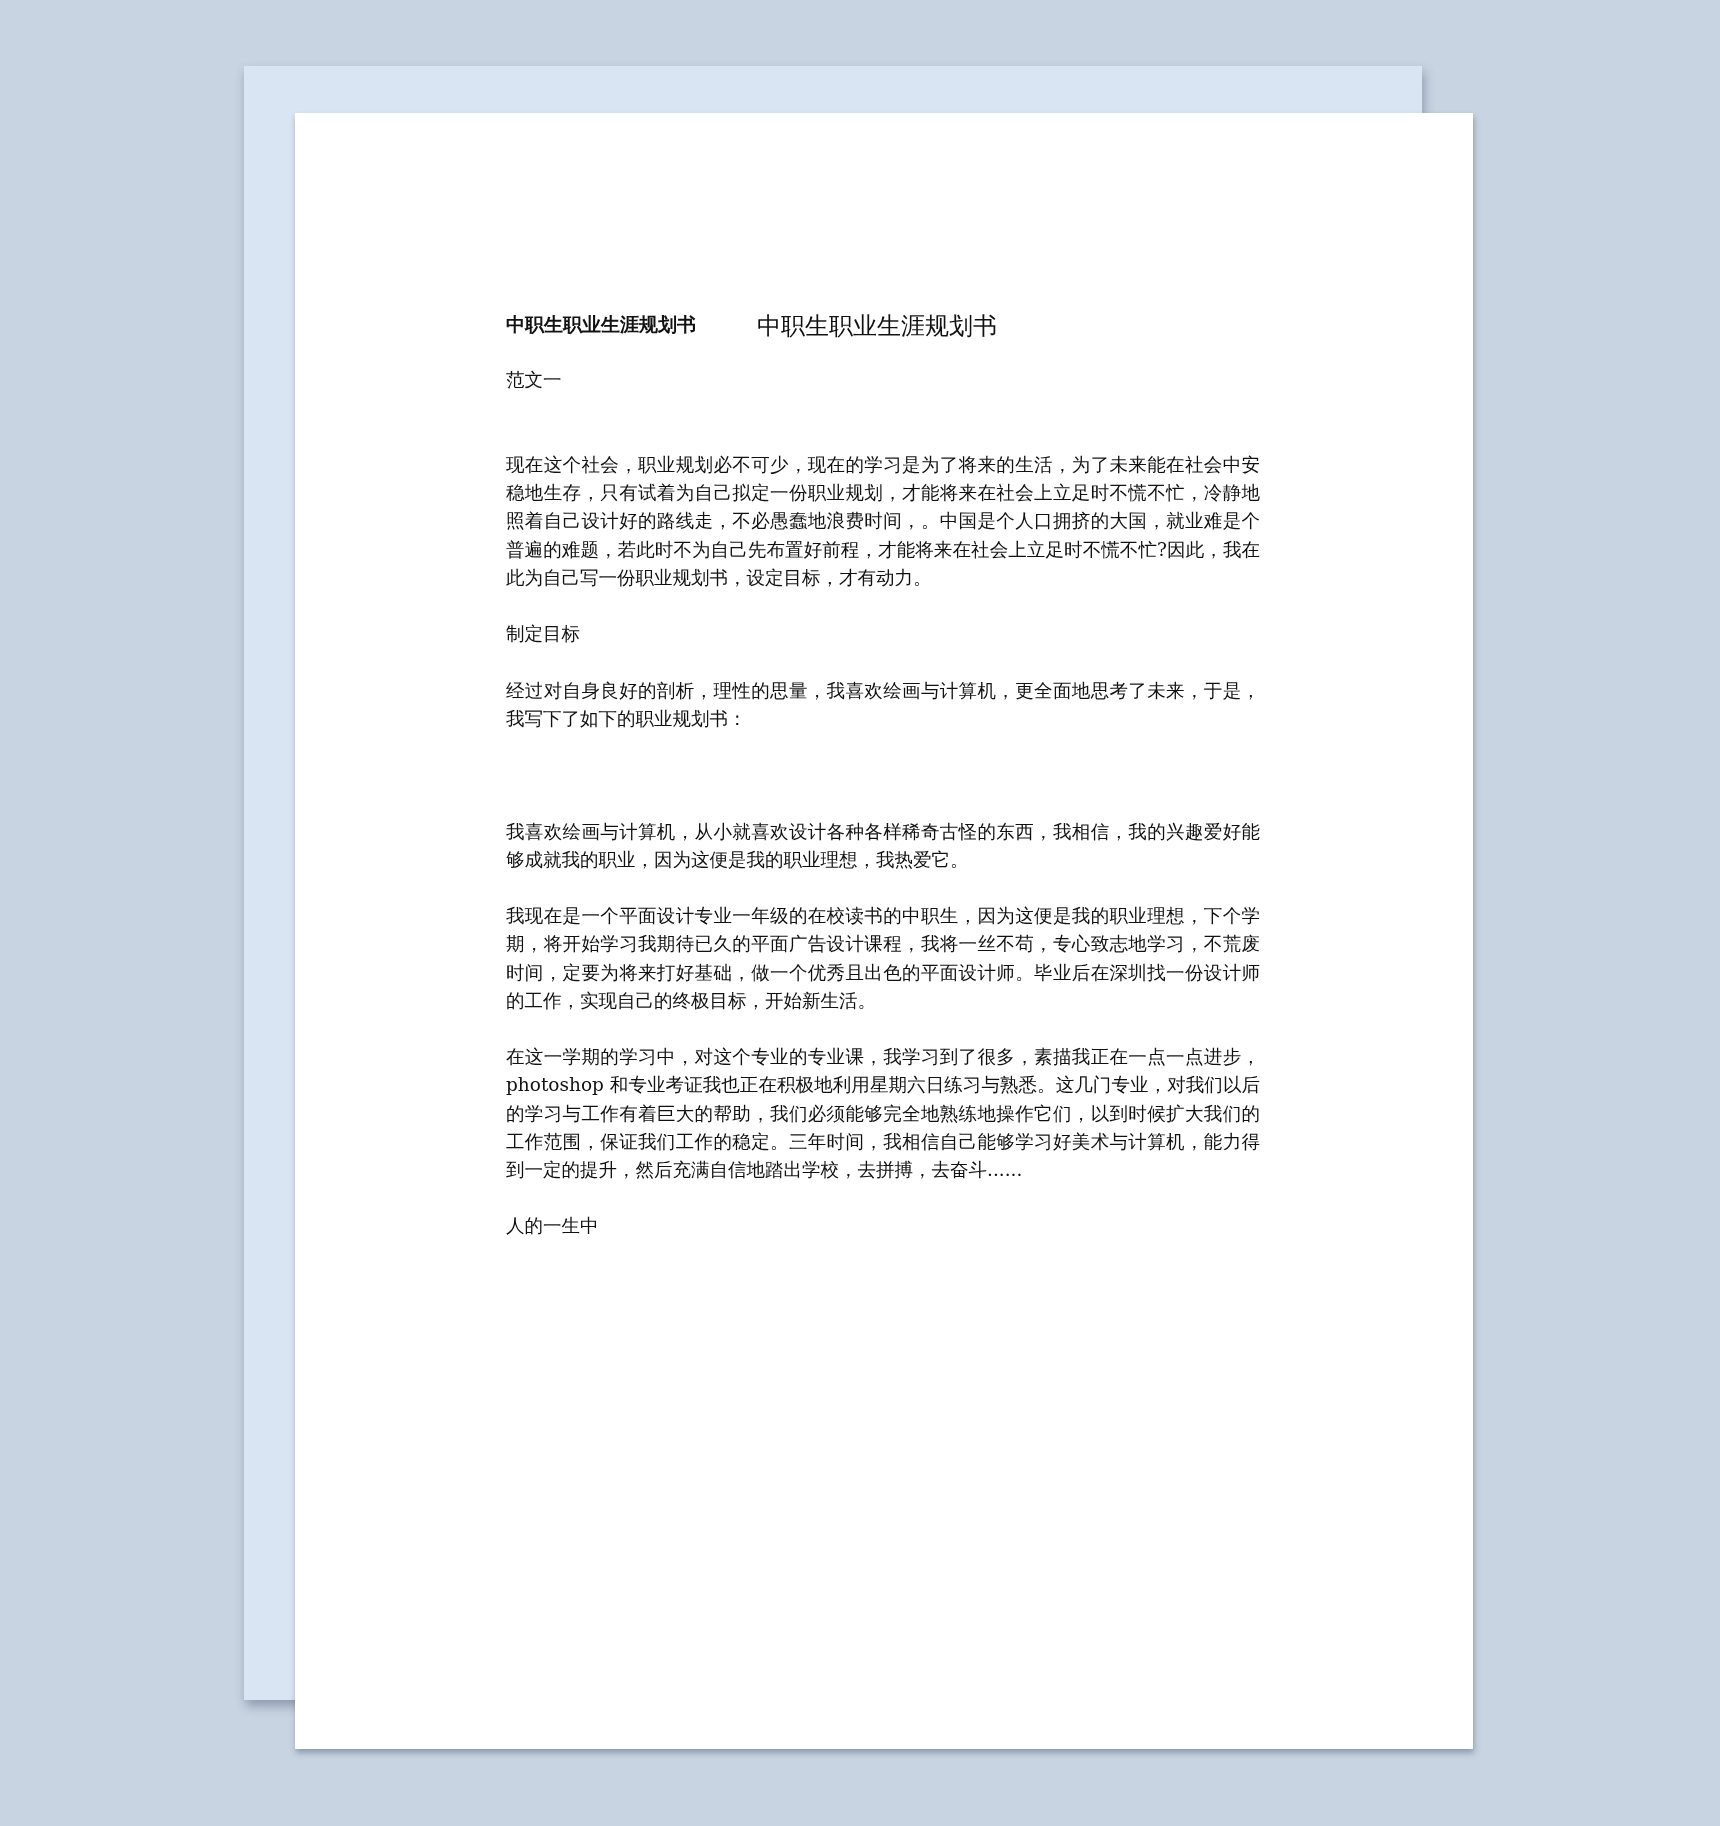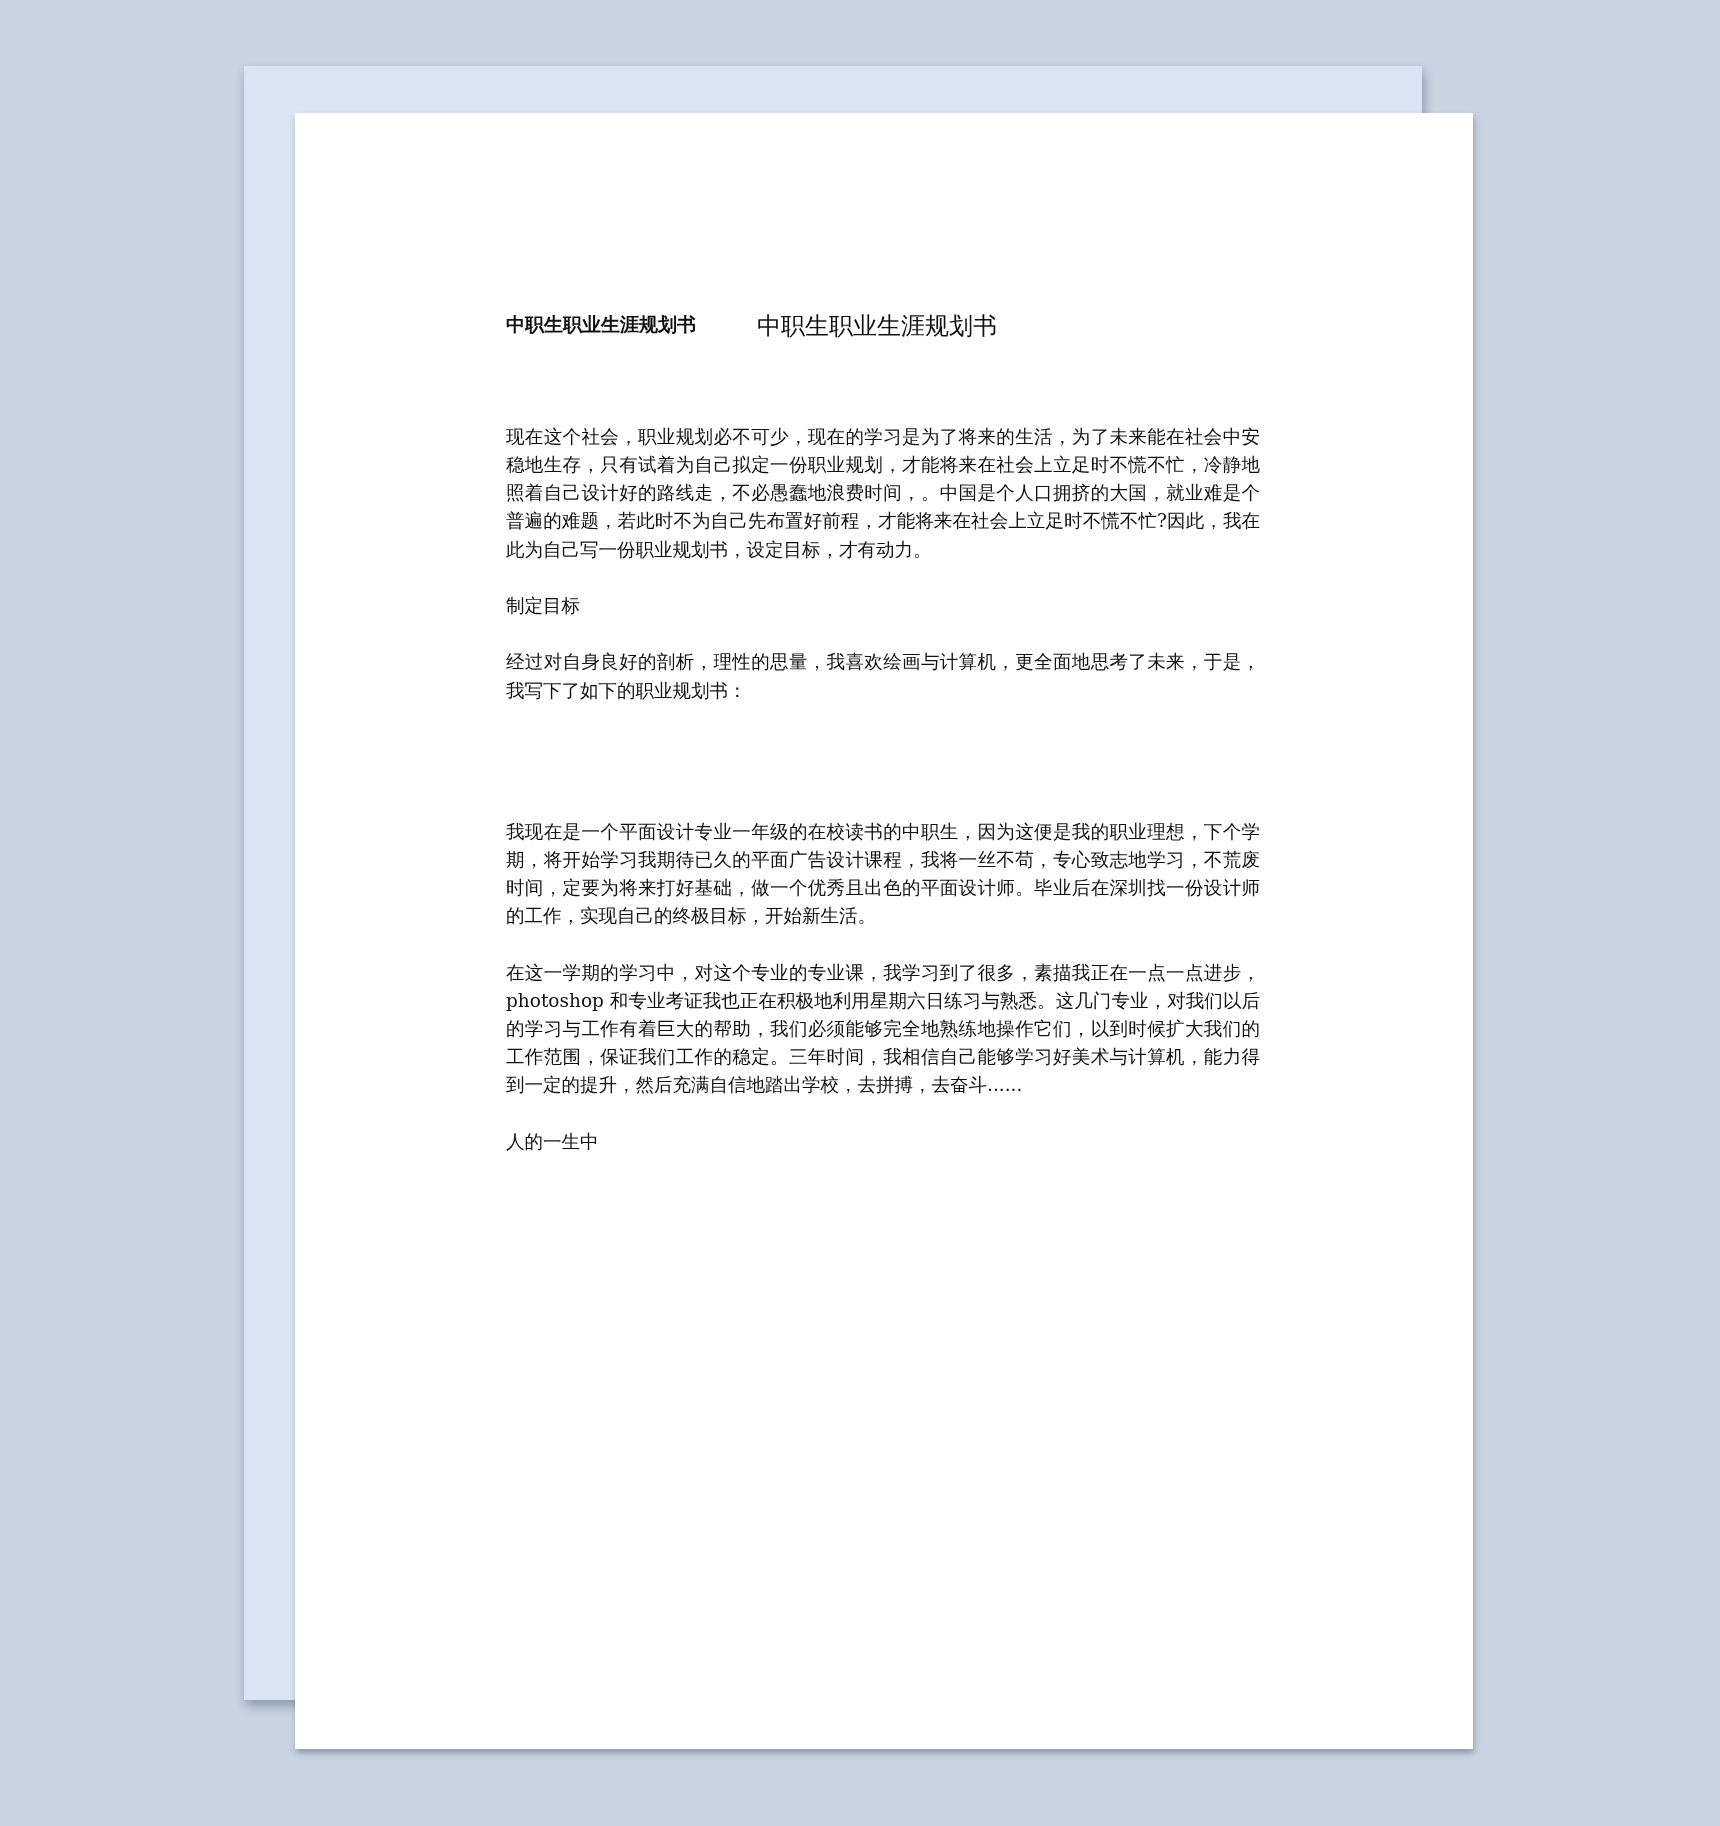--- a/index.html
+++ b/index.html
@@ -56,37 +56,39 @@
 
 <div class="back-page"></div>
 
 <div class="front-page">
   <div class="doc-title">中职生职业生涯规划书</div>
 
   <div class="doc">
     <p class="doc-subtitle">中职生职业生涯规划书</p>
     <div class="blank"></div>
 
+    <p class="heading">范文一</p>
     <div class="blank"></div>
 
     <div class="blank"></div>
 
     <p>现在这个社会，职业规划必不可少，现在的学习是为了将来的生活，为了未来能在社会中安稳地生存，只有试着为自己拟定一份职业规划，才能将来在社会上立足时不慌不忙，冷静地照着自己设计好的路线走，不必愚蠢地浪费时间，。中国是个人口拥挤的大国，就业难是个普遍的难题，若此时不为自己先布置好前程，才能将来在社会上立足时不慌不忙?因此，我在此为自己写一份职业规划书，设定目标，才有动力。</p>
     <div class="blank"></div>
 
     <p class="heading">制定目标</p>
     <div class="blank"></div>
 
     <p>经过对自身良好的剖析，理性的思量，我喜欢绘画与计算机，更全面地思考了未来，于是，我写下了如下的职业规划书：</p>
     <div class="blank"></div>
 
     <div class="blank"></div>
 
     <div class="blank"></div>
 
+    <p>我喜欢绘画与计算机，从小就喜欢设计各种各样稀奇古怪的东西，我相信，我的兴趣爱好能够成就我的职业，因为这便是我的职业理想，我热爱它。</p>
     <div class="blank"></div>
 
     <p>我现在是一个平面设计专业一年级的在校读书的中职生，因为这便是我的职业理想，下个学期，将开始学习我期待已久的平面广告设计课程，我将一丝不苟，专心致志地学习，不荒废时间，定要为将来打好基础，做一个优秀且出色的平面设计师。毕业后在深圳找一份设计师的工作，实现自己的终极目标，开始新生活。</p>
     <div class="blank"></div>
 
     <p>在这一学期的学习中，对这个专业的专业课，我学习到了很多，素描我正在一点一点进步，photoshop 和专业考证我也正在积极地利用星期六日练习与熟悉。这几门专业，对我们以后的学习与工作有着巨大的帮助，我们必须能够完全地熟练地操作它们，以到时候扩大我们的工作范围，保证我们工作的稳定。三年时间，我相信自己能够学习好美术与计算机，能力得到一定的提升，然后充满自信地踏出学校，去拼搏，去奋斗......</p>
     <div class="blank"></div>
 
     <p class="heading">人的一生中</p>
   </div>

